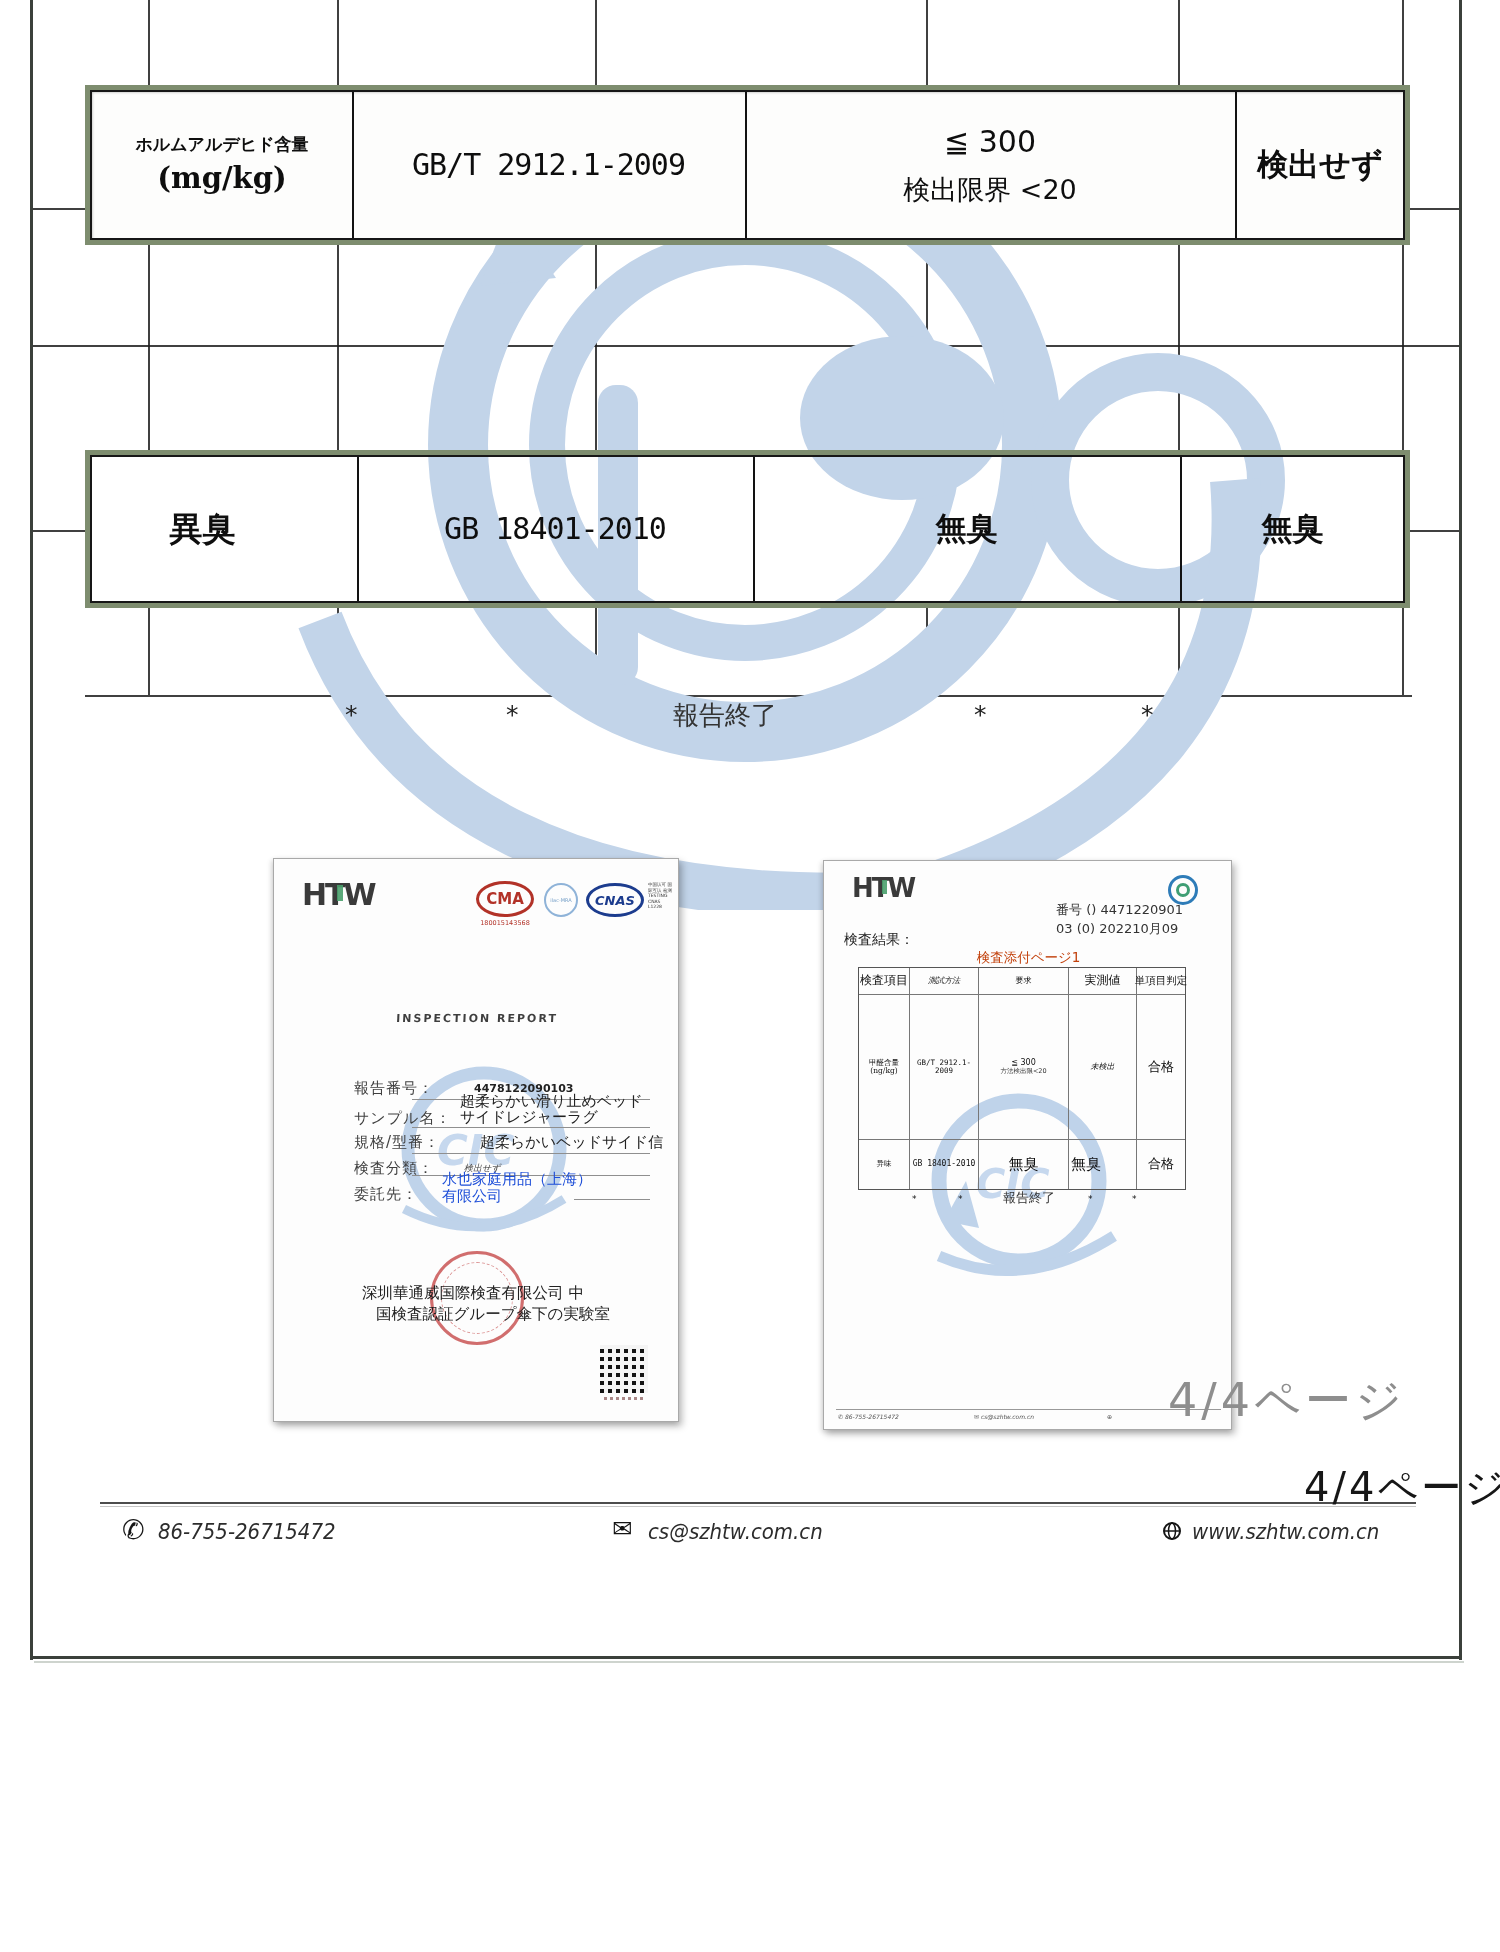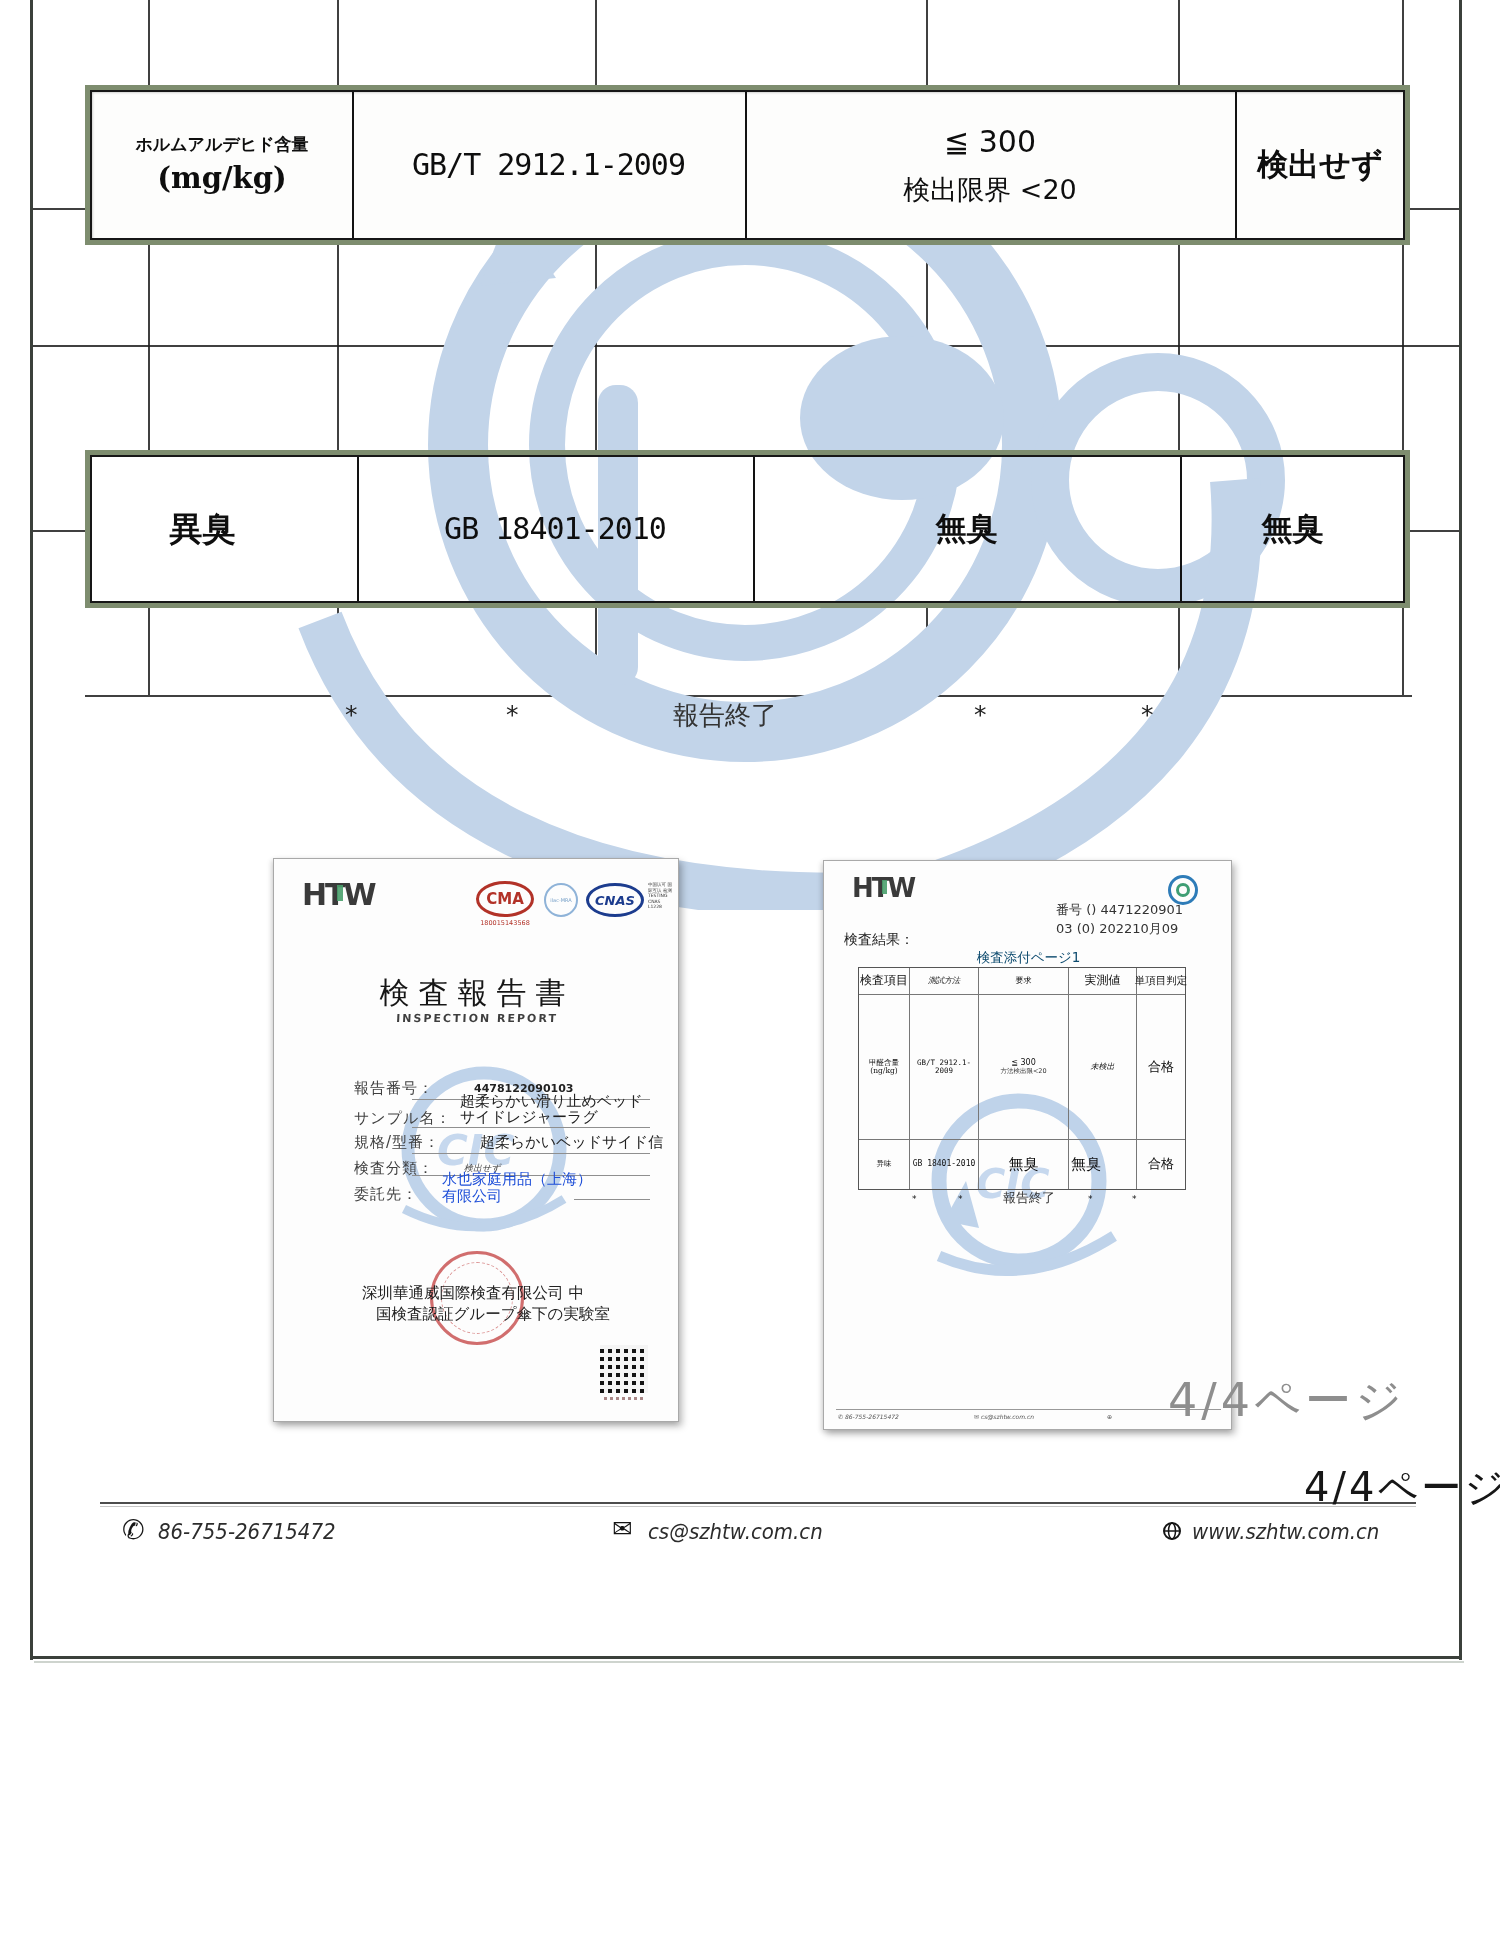--- a/index.html
+++ b/index.html
@@ -118,21 +118,20 @@
 
     <div class="abs" style="left:28px;top:18px;font-size:30px;font-weight:800;letter-spacing:-2px;color:#3a3a3a">HTW</div>
     <div class="abs" style="left:63px;top:26px;width:6px;height:16px;background:#49a06b;opacity:.9"></div>
 
     <div class="abs" style="left:202px;top:22px;width:58px;height:36px;border:3px solid #b23228;border-radius:50%;display:flex;align-items:center;justify-content:center;font-size:15px;font-weight:bold;color:#b23228;box-sizing:border-box">CMA</div>
     <div class="abs" style="left:196px;top:60px;width:70px;text-align:center;font-size:6.5px;color:#b23228">180015143568</div>
     <div class="abs" style="left:270px;top:24px;width:34px;height:34px;border:2px solid #8fb3d8;border-radius:50%;display:flex;align-items:center;justify-content:center;font-size:5px;color:#739ec7;box-sizing:border-box;text-align:center">ilac-MRA</div>
     <div class="abs" style="left:312px;top:24px;width:58px;height:34px;border:3px solid #1c3c8e;border-radius:50%;display:flex;align-items:center;justify-content:center;font-size:13px;font-weight:bold;font-style:italic;color:#1c3c8e;box-sizing:border-box">CNAS</div>
     <div class="abs" style="left:374px;top:23px;width:26px;font-size:4.5px;line-height:5.5px;color:#333">中国认可 国际互认 检测 TESTING CNAS L1228</div>
 
-    <div class="abs" style="left:20px;top:114px;width:366px;text-align:center;font-size:30px;letter-spacing:9px;color:#161616">検査報告書</div>
     <div class="abs" style="left:20px;top:153px;width:366px;text-align:center;font-size:11px;font-weight:bold;letter-spacing:2px;color:#1d1d1d;opacity:.85;transform:skewX(-3deg)">INSPECTION REPORT</div>
 
     <div class="fld-label" style="left:80px;top:220px">報告番号：</div>
     <div class="abs" style="left:200px;top:223px;font-size:11px;font-weight:bold;color:#222">4478122090103</div>
     <div class="fld-line" style="left:138px;top:240px;width:238px"></div>
 
     <div class="fld-label" style="left:80px;top:250px">サンプル名：</div>
     <div class="abs" style="left:186px;top:234px;width:186px;font-size:15px;line-height:16px;color:#222">超柔らかい滑り止めベッドサイドレジャーラグ</div>
     <div class="fld-line" style="left:138px;top:268px;width:238px"></div>
 
@@ -171,21 +170,21 @@
     <div class="abs" style="left:58px;top:19px;width:5px;height:14px;background:#49a06b;opacity:.9"></div>
 
     <div class="abs" style="left:344px;top:14px;width:30px;height:30px;border:3px solid #2e7cb8;border-radius:50%;box-sizing:border-box">
       <div class="abs" style="left:5px;top:5px;width:14px;height:14px;border:3px solid #3f9e74;border-radius:50%;box-sizing:border-box"></div>
     </div>
 
     <div class="abs" style="left:232px;top:40px;font-size:13px;color:#333;white-space:nowrap">番号 () 4471220901</div>
     <div class="abs" style="left:232px;top:59px;font-size:13px;color:#333;white-space:nowrap">03 (0) 202210月09</div>
 
     <div class="abs" style="left:20px;top:70px;font-size:14px;color:#222">検査結果：</div>
-    <div class="abs" style="left:0;top:88px;width:409px;text-align:center;font-size:13.5px;color:#0c4a6e">検査添付ページ1</div>
+    <div class="abs" style="left:0;top:88px;width:409px;text-align:center;font-size:13.5px;color:#c2410c">検査添付ページ1</div>
 
     <div class="rc-table" style="left:34px;top:106px">
       <div class="rc-td" style="font-size:12px">検査項目</div>
       <div class="rc-td serif" style="font-size:8px;font-style:italic">測試方法</div>
       <div class="rc-td serif" style="font-size:8px">要求</div>
       <div class="rc-td" style="font-size:12px">実測値</div>
       <div class="rc-td" style="font-size:10.5px;white-space:nowrap">単項目判定</div>
 
       <div class="rc-td serif">
         <div style="font-size:7.5px">甲醛含量</div>

